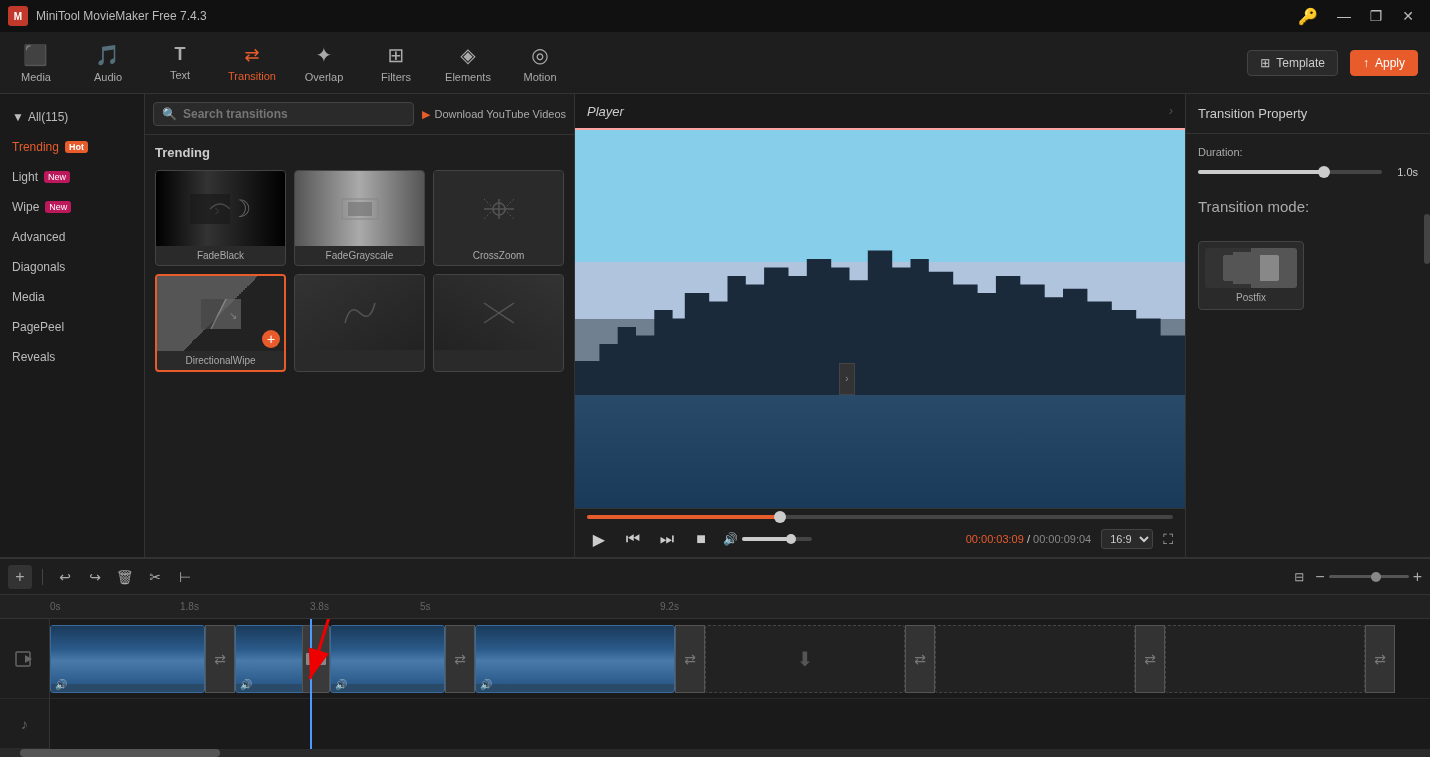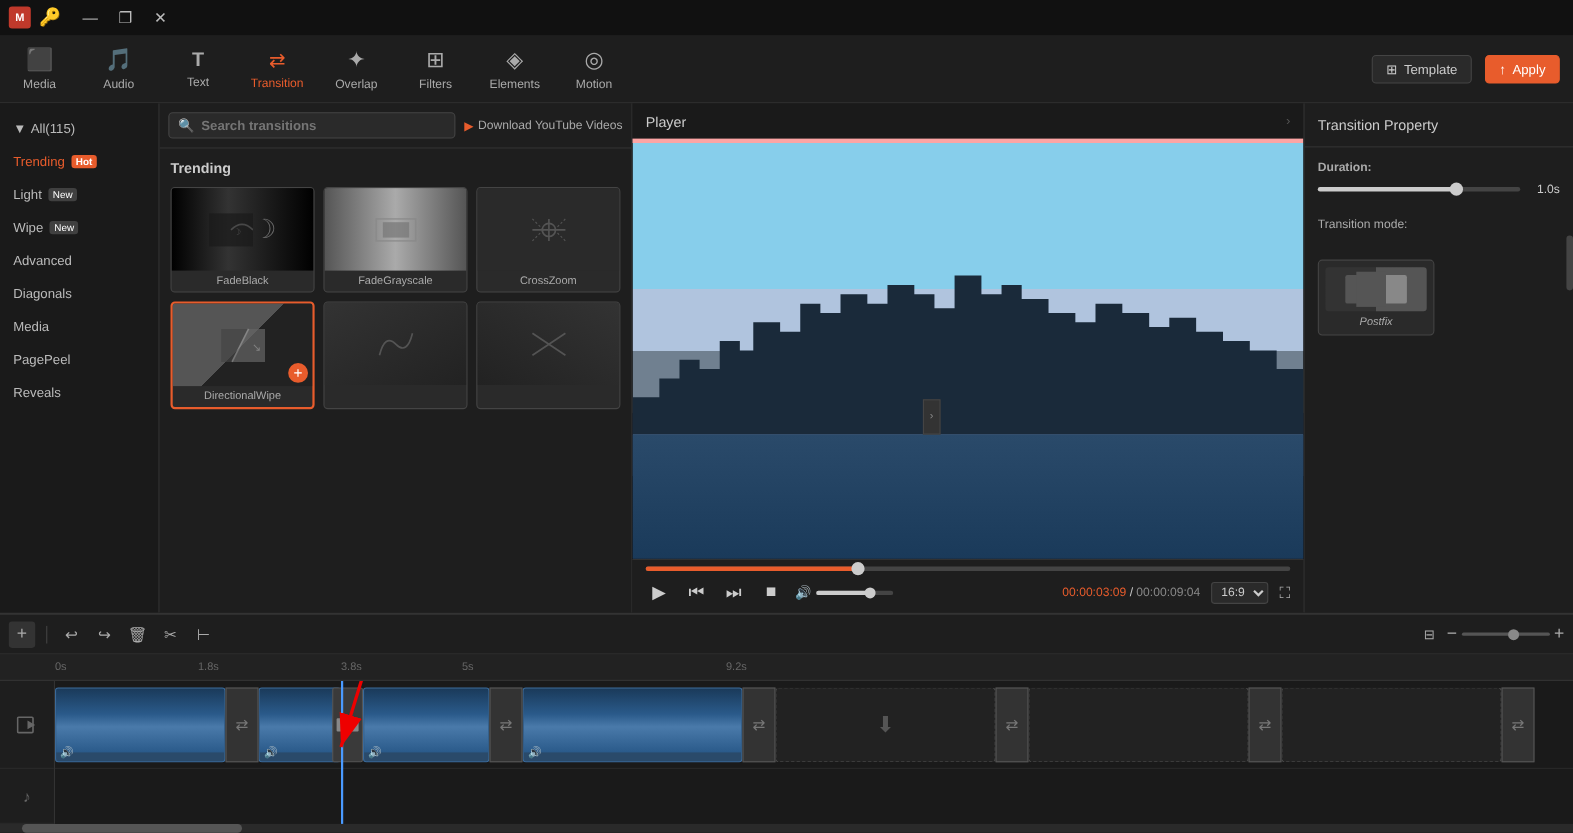--- a/index.html
+++ b/index.html
@@ -140,21 +140,21 @@
     .cat-item .badge {
       font-size: 9px;
       background: #e85c2c;
       color: white;
       padding: 1px 4px;
       border-radius: 3px;
       font-weight: bold;
     }
     .cat-item .badge-new {
       font-size: 9px;
-      background: #404040;
+      background: #be185d;
       color: white;
       padding: 1px 4px;
       border-radius: 3px;
     }
     .cat-all {
       display: flex;
       align-items: center;
       gap: 4px;
       padding: 8px 12px;
       cursor: pointer;
@@ -304,21 +304,22 @@
       display: flex;
       flex-direction: column;
       background: #1a1a1a;
       min-width: 0;
     }
     #player-header {
       display: flex;
       align-items: center;
       padding: 0 12px;
       height: 36px;
-      border-bottom: 4px solid #fca5a5;
+      border-bottom: 2px solid #fca5a5;
+      font-style: italic;
     }
     #player-header .player-title {
       color: #ccc;
       font-size: 13px;
     }
     #player-header .chevron-right {
       margin-left: auto;
       cursor: pointer;
       color: #555;
     }
@@ -446,21 +447,20 @@
     }
     #right-panel-content {
       padding: 12px;
       flex: 1;
       overflow-y: auto;
     }
     .prop-label {
       font-size: 11px;
       color: #aaa;
       margin-bottom: 8px;
-      font-weight: bold;
     }
     .slider-row {
       display: flex;
       align-items: center;
       gap: 8px;
       margin-bottom: 16px;
     }
     .prop-slider {
       flex: 1;
       appearance: none;
@@ -477,21 +477,21 @@
       border-radius: 50%;
       cursor: pointer;
     }
     .prop-value {
       font-size: 11px;
       color: #ccc;
       min-width: 28px;
       text-align: right;
     }
     .prop-section-label {
-      font-size: 11px;
+      font-size: 15px;
       color: #aaa;
       margin-bottom: 10px;
       margin-top: 20px;
     }
     .trans-mode-grid {
       display: grid;
       grid-template-columns: repeat(2, 1fr);
       gap: 8px;
       margin-bottom: 16px;
     }
@@ -828,20 +828,21 @@
       font-size: 10px;
       z-index: 10;
       transform: translateY(-50%);
     }
   </style>
 </head>
 <body>
 
 <div id="titlebar">
   <div class="logo">M</div>
+  <span class="title">MiniTool MovieMaker Free 7.4.3</span>
   <span class="key-icon">🔑</span>
   <div class="win-controls">
     <div class="win-btn">—</div>
     <div class="win-btn">❐</div>
     <div class="win-btn close">✕</div>
   </div>
 </div>
 
 <div id="toolbar">
   <div class="toolbar-item">
@@ -1073,21 +1074,21 @@
         <input type="range" class="prop-slider" value="70" min="0" max="100" style="">
         <span class="prop-value">1.0s</span>
       </div>
 
       <div class="prop-section-label">Transition mode:</div>
       <div class="trans-mode-grid">
 
 
       </div>
 
-      <div class="trans-mode-grid" style="grid-template-columns:1fr 1fr;font-style:italic;">
+      <div class="trans-mode-grid" style="grid-template-columns:1fr 1fr;">
         <div class="mode-card">
           <div class="mode-thumb postfix">
             <svg width="60" height="34" viewBox="0 0 60 34">
               <rect x="2" y="4" width="28" height="26" fill="#555" rx="2"></rect>
               <rect x="30" y="4" width="28" height="26" fill="#888" rx="2"></rect>
             </svg>
           </div>
           <span class="mode-label">Postfix</span>
         </div>
       </div>

